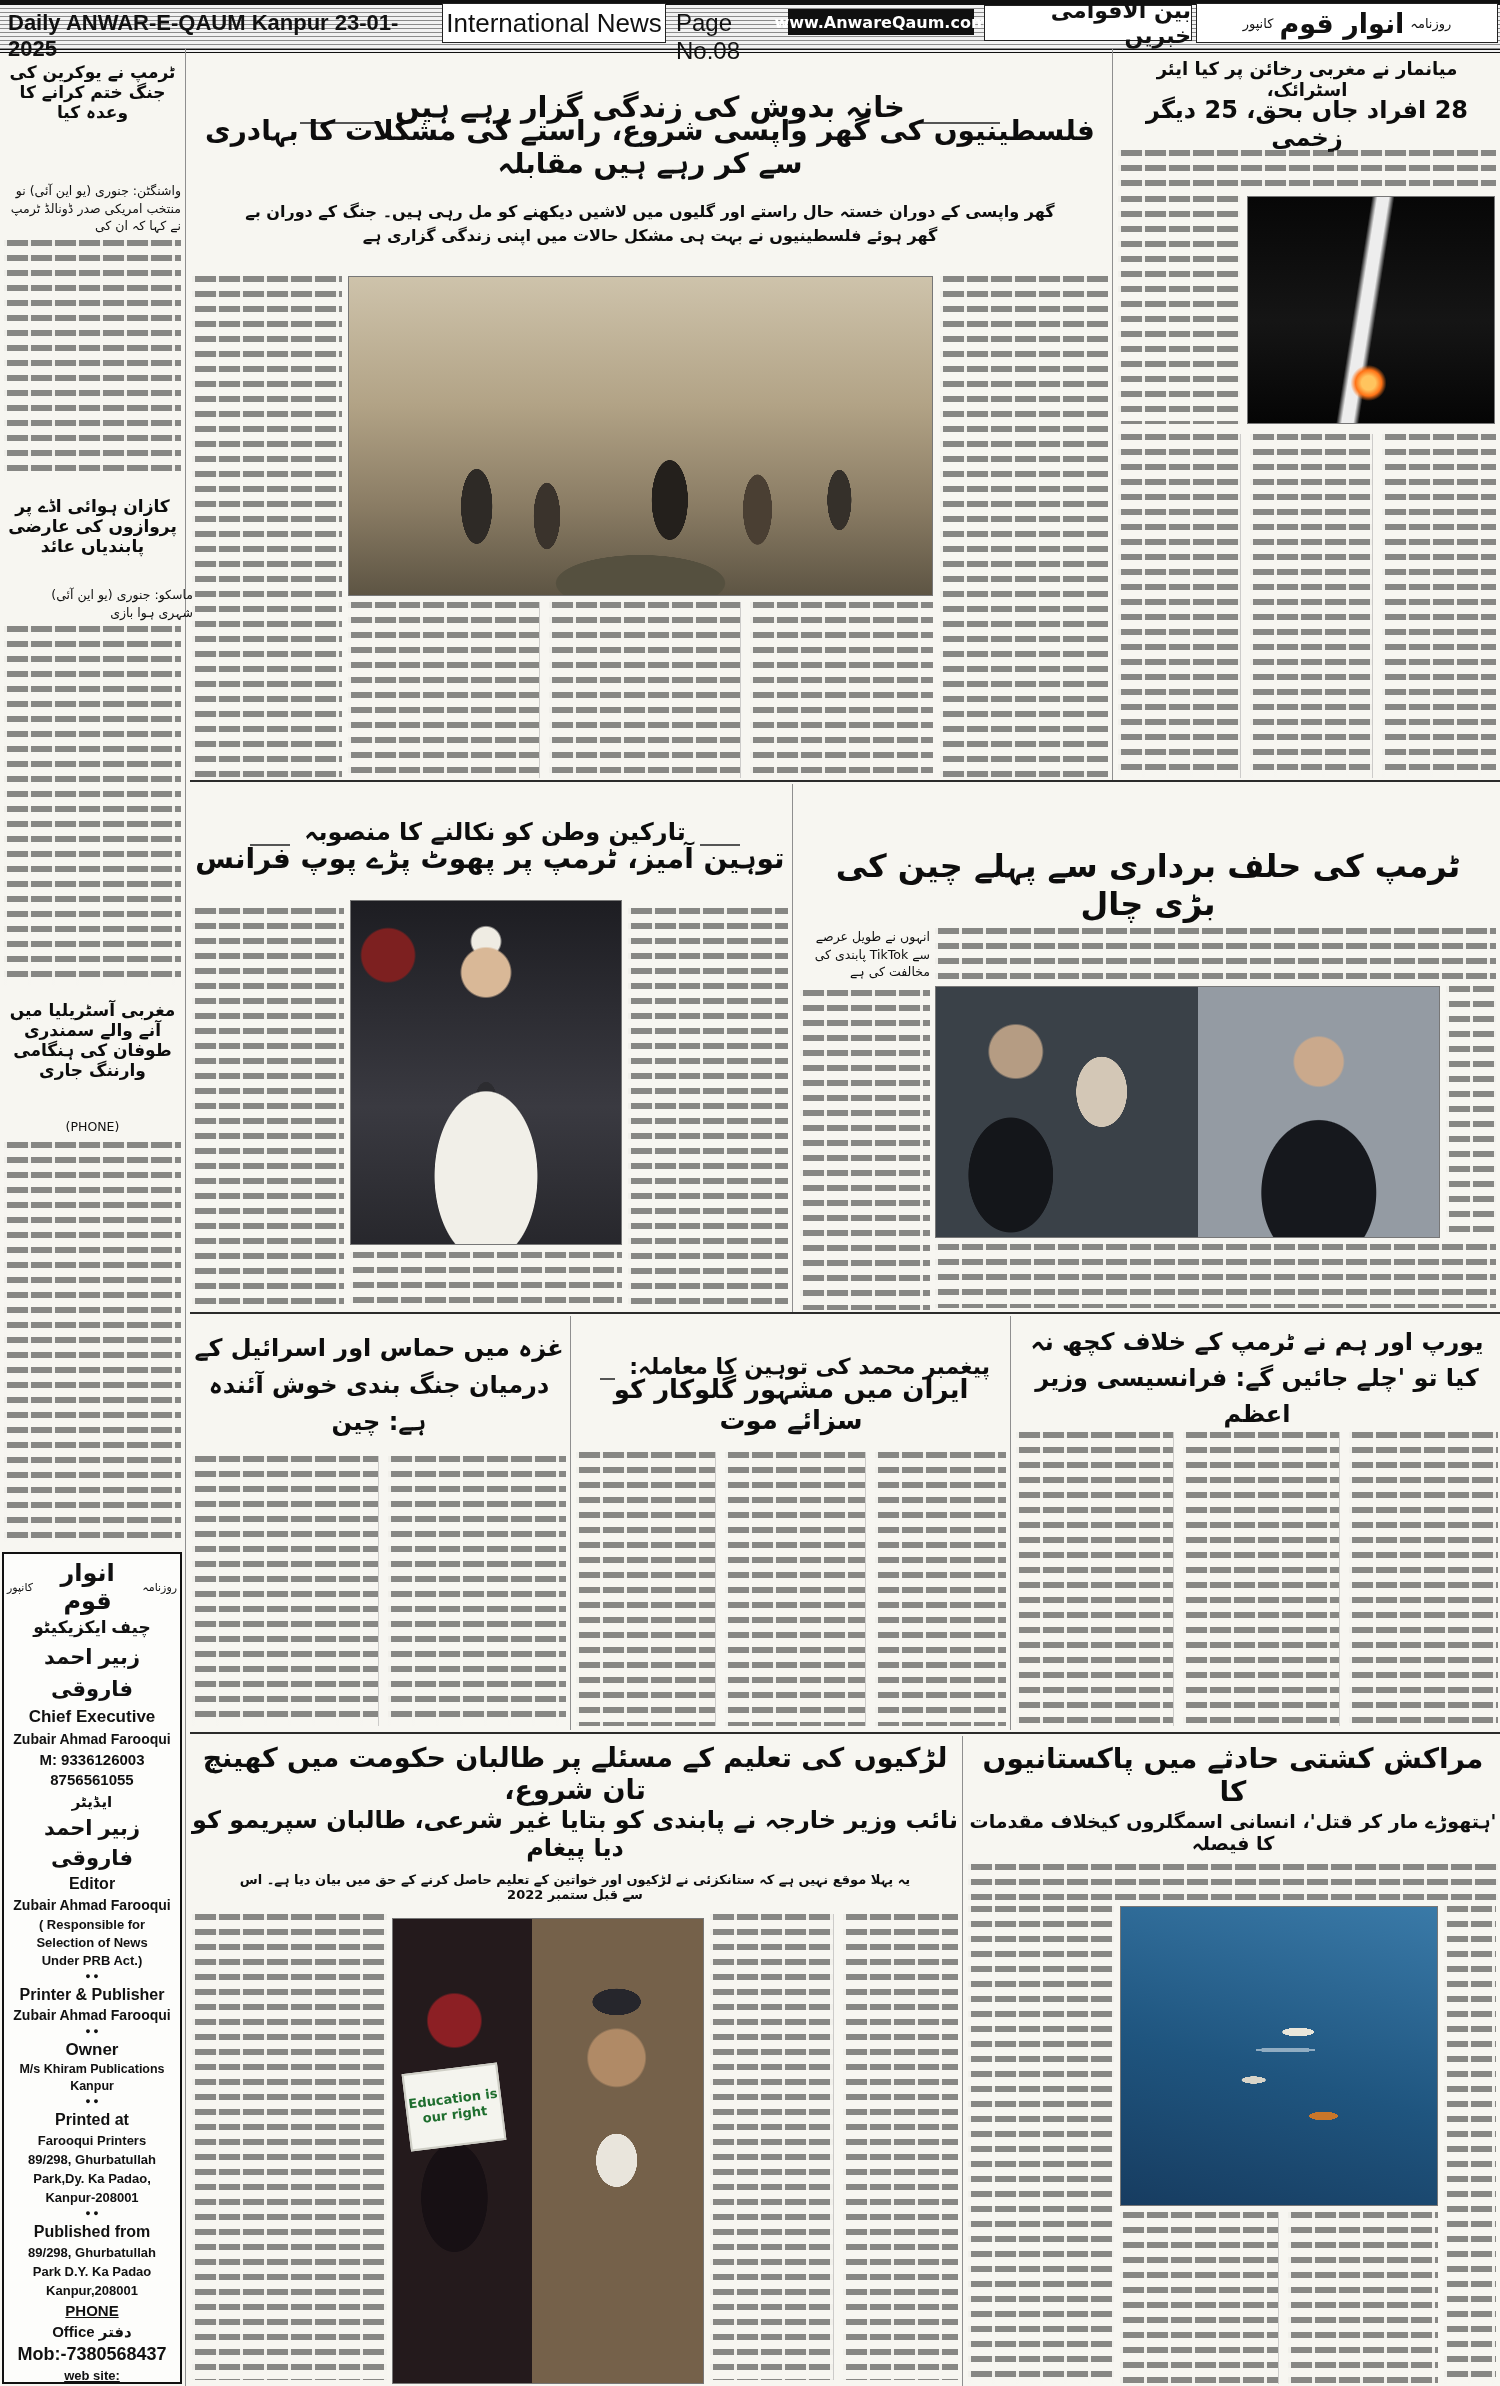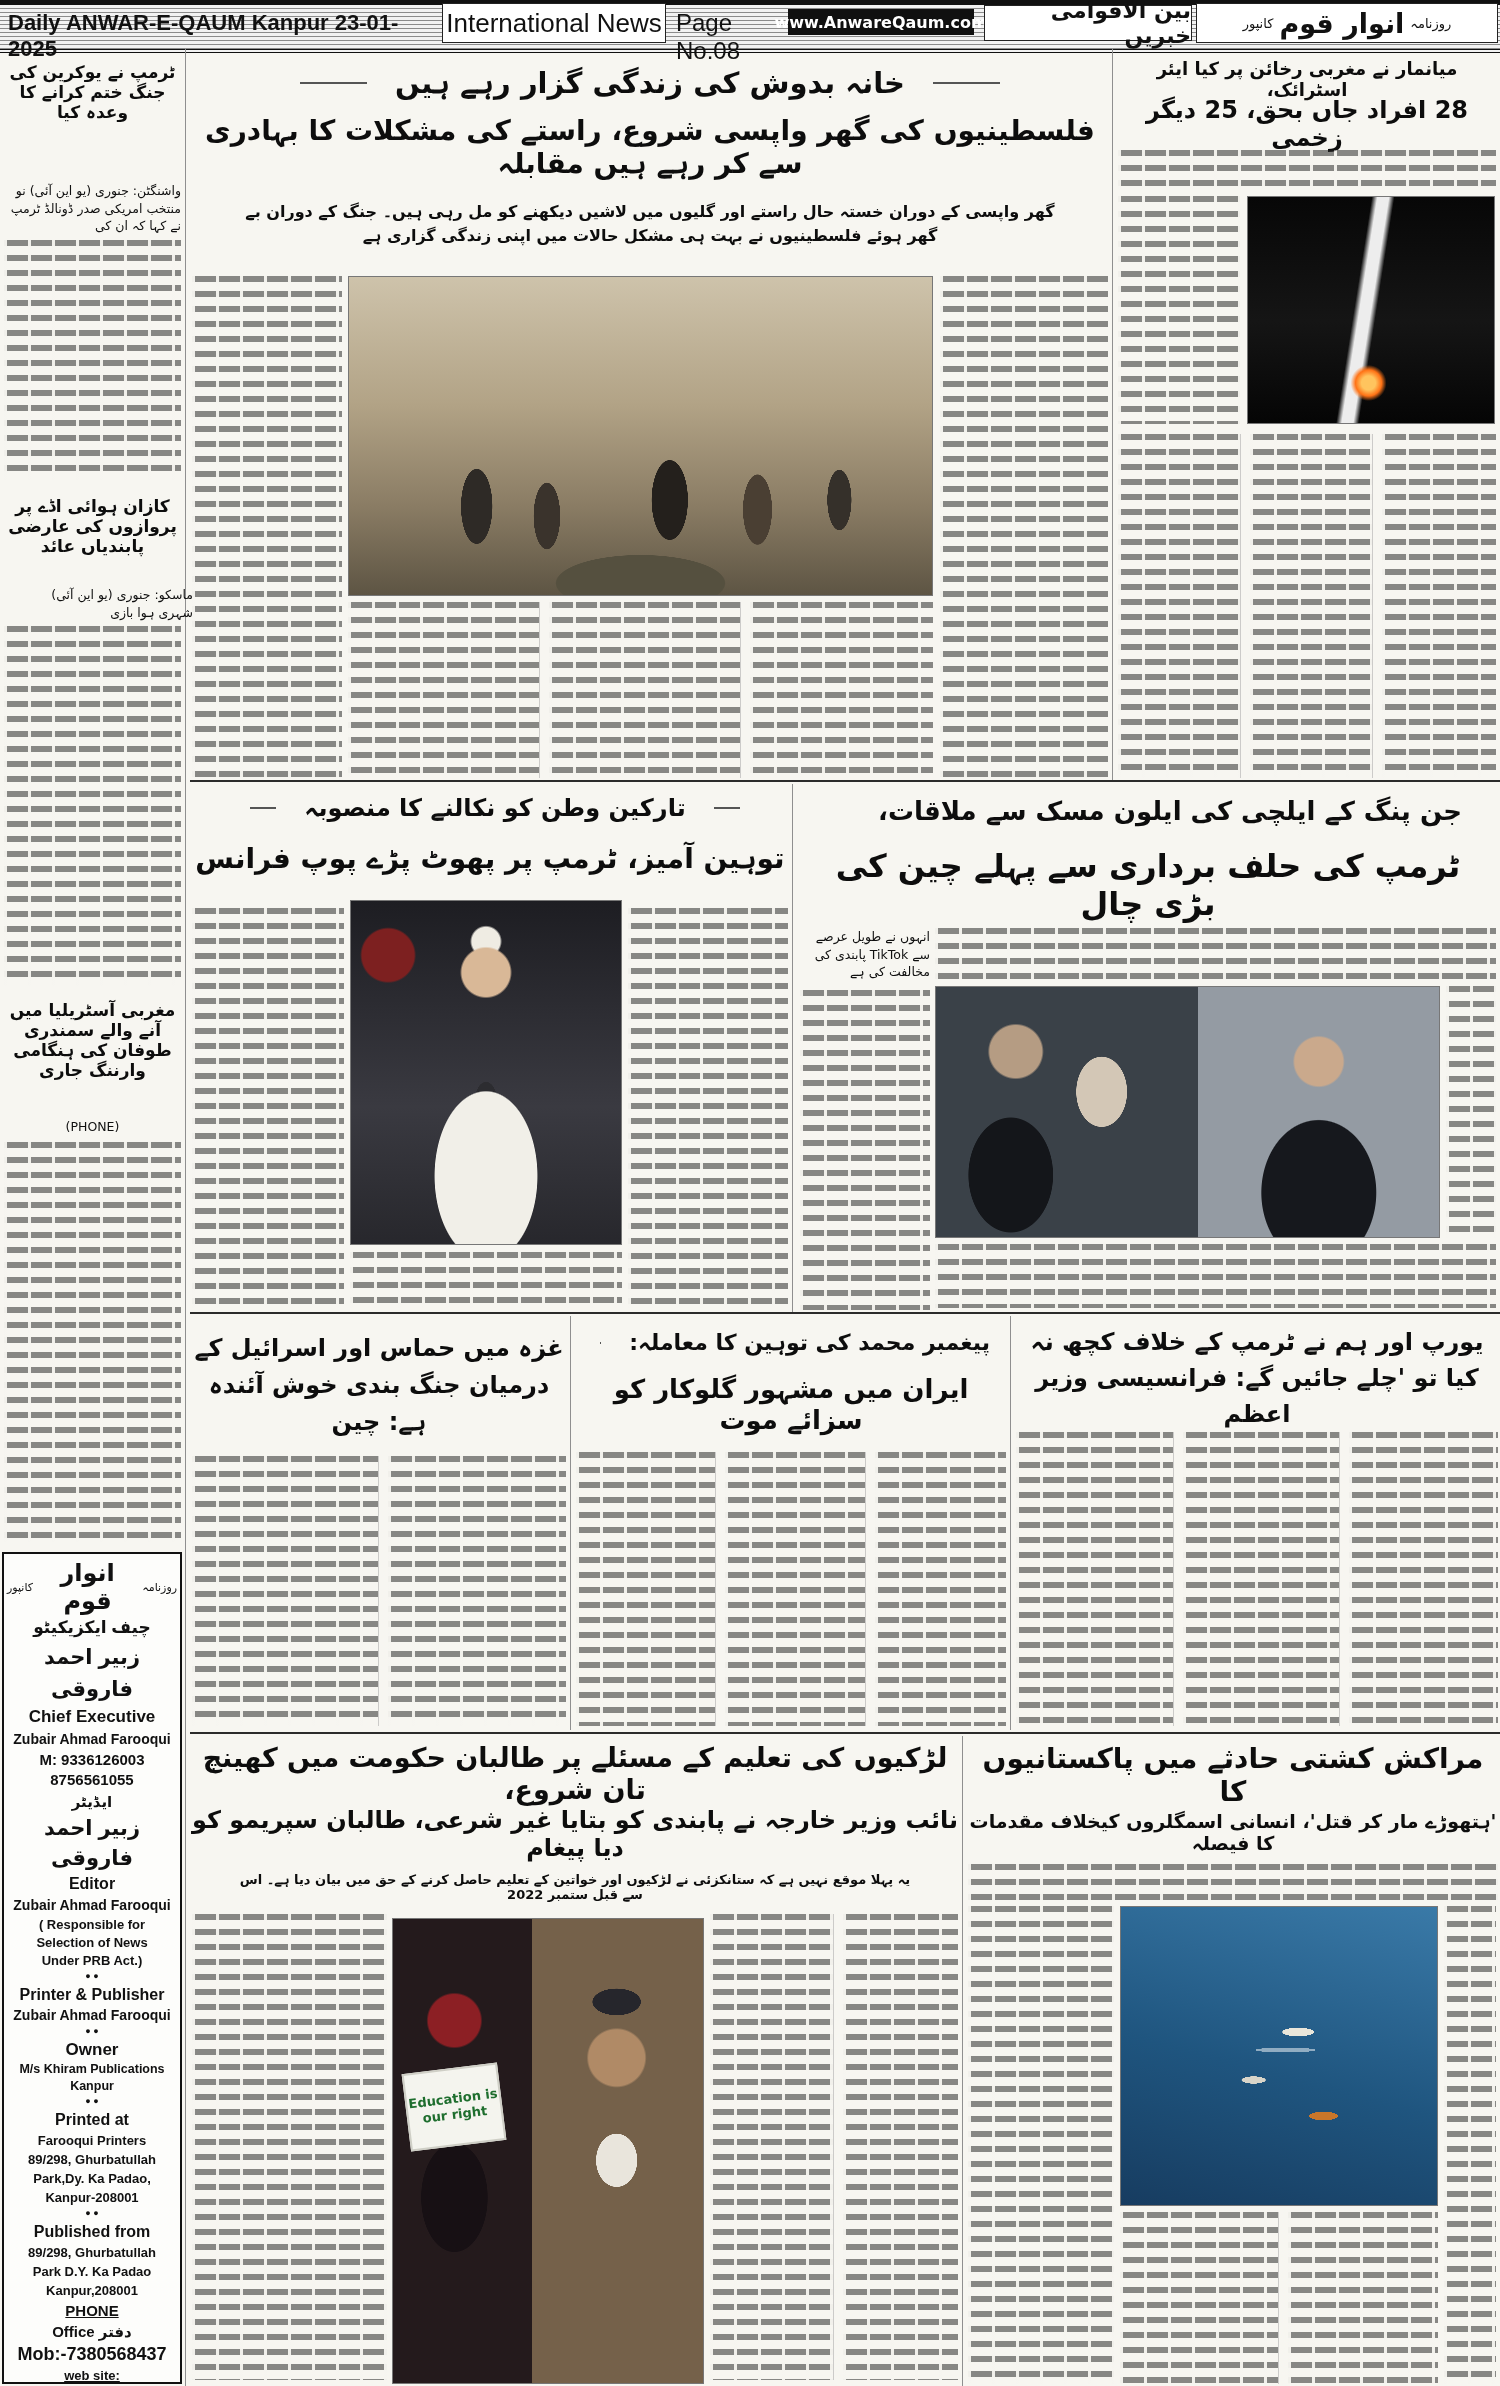--- a/index.html
+++ b/index.html
@@ -21,21 +21,21 @@
   
   .bt{background-image:
         repeating-linear-gradient(90deg,rgba(247,246,241,.95) 0 3px,transparent 3px 24px),
         repeating-linear-gradient(180deg,#222 0 6px,transparent 6px 15px);
       opacity:.52;}
   .cols{display:flex;flex-direction:row-reverse;gap:9px;}
   .cols>div{flex:1;}
   .cols>div+div{border-right:1px solid #a5a5a5;padding-right:8px;}
   .snip{direction:rtl;font-size:12.5px;line-height:1.4;text-align:right;color:#101010;}
   
-  .kick{display:flex;align-items:center;gap:28px;}
+  .kick{display:flex;align-items:flex-end;gap:14px;margin-top:24px;}
   .kick .rule{flex:1;height:0;border-top:2px solid #555;}
   .kick .ktext{white-space:nowrap;}
   
   .ph{box-shadow:0 0 0 1px #777 inset;}
   .ph-gaza{background-image:
       radial-gradient(ellipse 26px 62px at 22% 72%,#2e2a26 60%,transparent 61%),
       radial-gradient(ellipse 22px 55px at 34% 75%,#3a332c 60%,transparent 61%),
       radial-gradient(ellipse 30px 66px at 55% 70%,#24201c 60%,transparent 61%),
       radial-gradient(ellipse 24px 58px at 70% 73%,#4a3f33 60%,transparent 61%),
       radial-gradient(ellipse 20px 50px at 84% 70%,#35302a 60%,transparent 61%),
@@ -200,25 +200,20 @@
     <span class="rule"></span>
     <span class="ktext hl" style="font-size:24px;">تارکین وطن کو نکالنے کا منصوبہ</span>
     <span class="rule"></span>
   </div>
   <div class="abs hl" style="left:192px;top:842px;width:596px;font-size:28px;">توہین آمیز، ٹرمپ پر پھوٹ پڑے پوپ فرانس</div>
   <div class="abs bt" style="left:192px;top:908px;width:152px;height:400px;"></div>
   <div class="abs ph ph-pope" style="left:350px;top:900px;width:272px;height:345px;"></div>
   <div class="abs bt" style="left:628px;top:908px;width:160px;height:400px;"></div>
   <div class="abs bt" style="left:350px;top:1252px;width:272px;height:56px;"></div>
 
-  <div class="abs kick" style="left:850px;top:796px;width:600px;">
-    <span class="rule"></span>
-    <span class="ktext hl" style="font-size:26px;">جن پنگ کے ایلچی کی ایلون مسک سے ملاقات،</span>
-    <span class="rule"></span>
-  </div>
   <div class="abs hl" style="left:800px;top:848px;width:696px;font-size:32px;">ٹرمپ کی حلف برداری سے پہلے چین کی بڑی چال</div>
   <div class="abs snip" style="left:800px;top:928px;width:130px;">انہوں نے طویل عرصے سے TikTok پابندی کی مخالفت کی ہے</div>
   <div class="abs bt" style="left:800px;top:990px;width:130px;height:320px;"></div>
   <div class="abs bt" style="left:935px;top:928px;width:561px;height:52px;"></div>
   <div class="abs ph ph-musk" style="left:935px;top:986px;width:505px;height:252px;"></div>
   <div class="abs bt" style="left:1446px;top:986px;width:50px;height:252px;"></div>
   <div class="abs bt" style="left:935px;top:1244px;width:561px;height:64px;"></div>
 
   <div class="abs hl" style="left:192px;top:1330px;width:374px;font-size:24px;line-height:1.55;">غزہ میں حماس اور اسرائیل کے درمیان جنگ بندی خوش آئندہ ہے: چین</div>
   <div class="abs cols" style="left:192px;top:1456px;width:374px;height:270px;">

